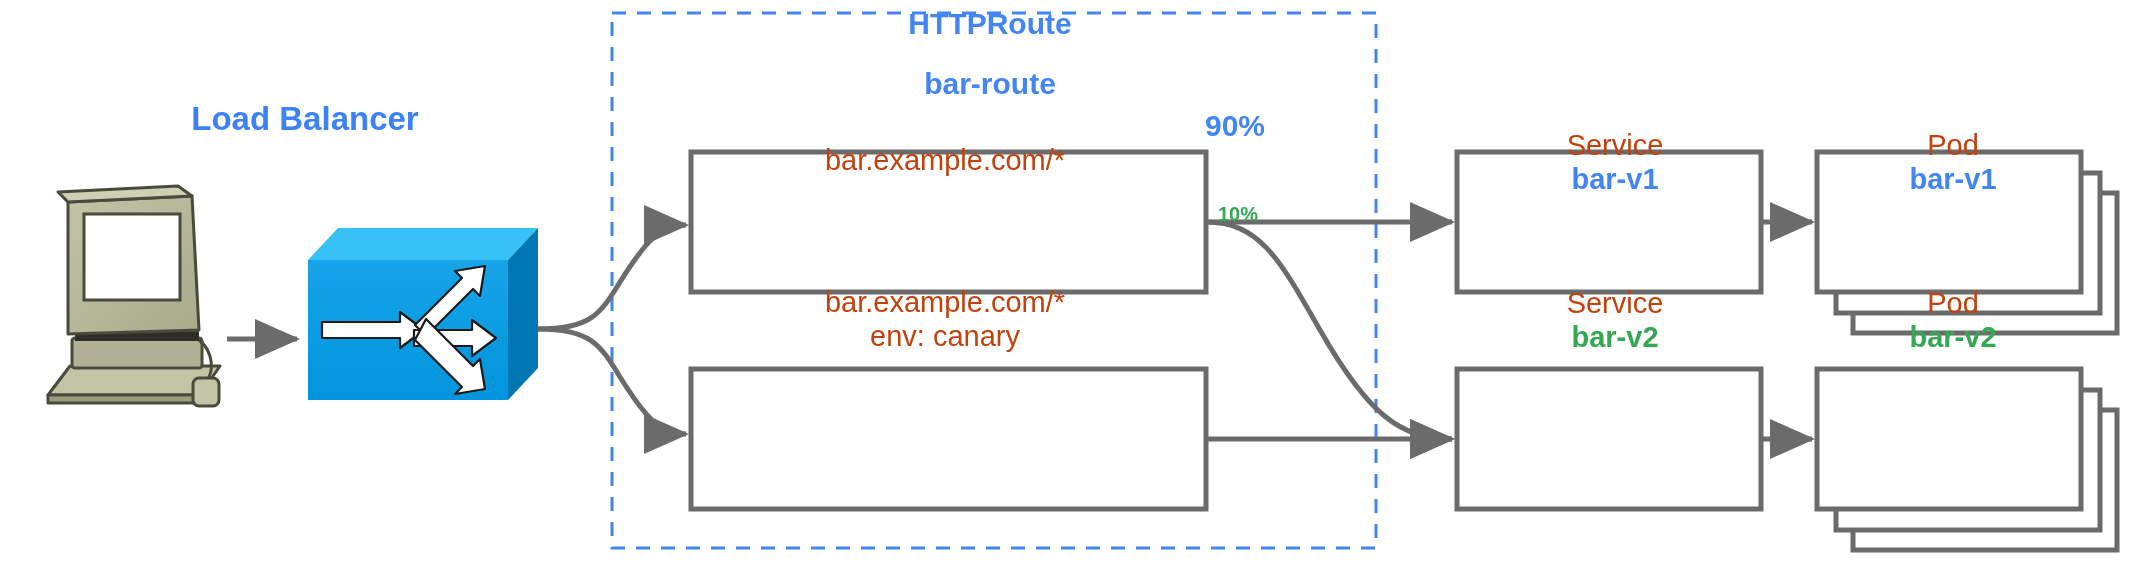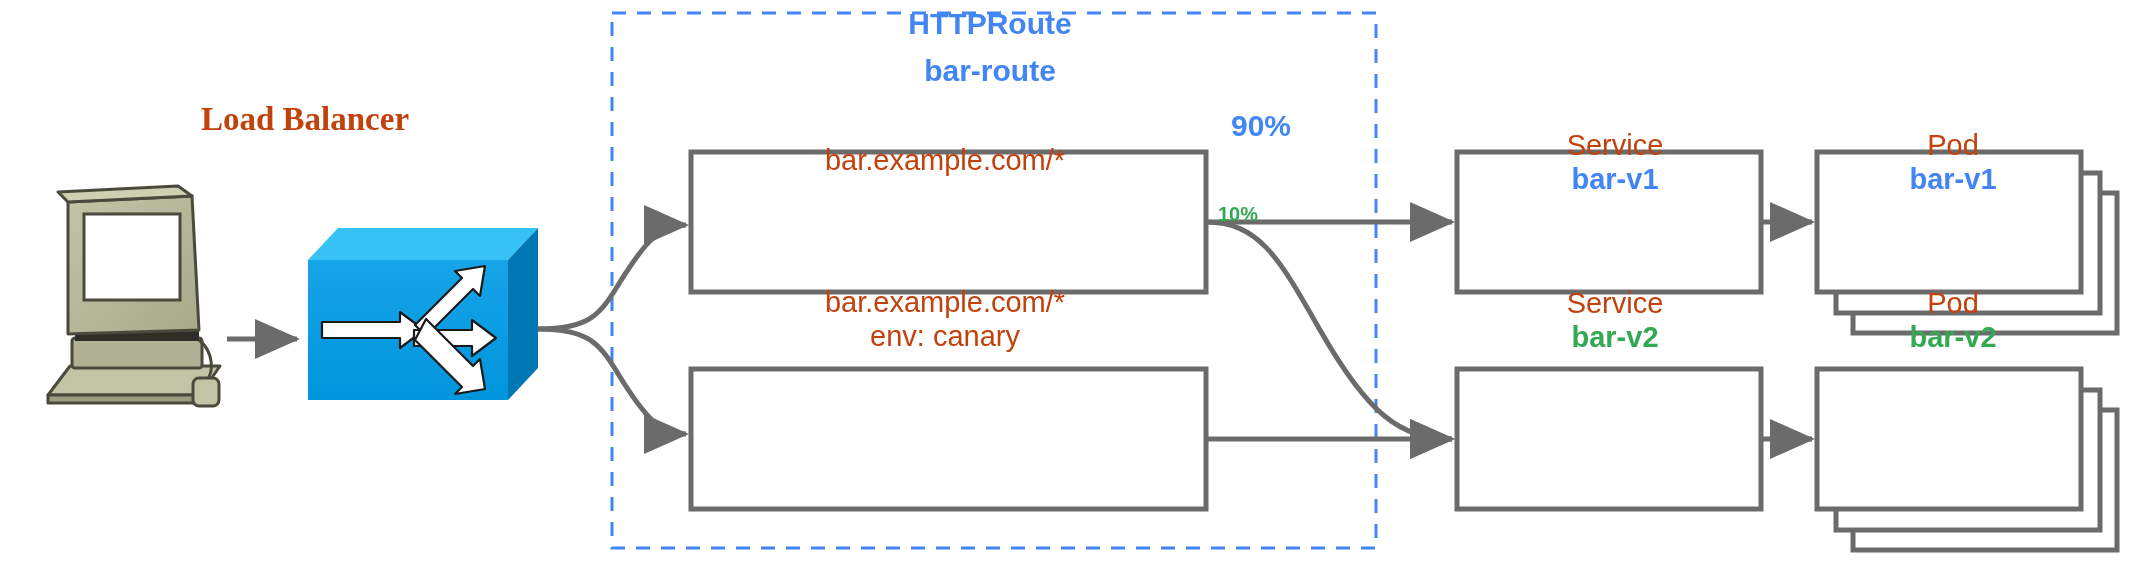--- a/index.html
+++ b/index.html
@@ -25,23 +25,22 @@
     height: 573px;
   }
   .lbl {
     position: absolute;
     text-align: center;
     line-height: 1.18;
     white-space: nowrap;
     user-select: none;
   }
   .gray-bold {
-    color: #c2410c;
+    color: #3b82f6;
     font-weight: bold;
-    font-family: Liberation Serif, serif;
   }
   .gray-reg {
     color: #c2410c;
     font-weight: normal;
   }
   .blue-bold {
     color: #4285f4;
     font-weight: bold;
   }
   .green-bold {
@@ -57,21 +56,21 @@
   }
   
   #route-kind {
     left: 740px;
     top: 6px;
     width: 500px;
     font-size: 30px;
   }
   #route-name {
     left: 740px;
-    top: 53px;
+    top: 66px;
     width: 500px;
     font-size: 30px;
   }
   
   #rule1-text {
     left: 690px;
     top: 143px;
     width: 510px;
     font-size: 29px;
   }
@@ -87,21 +86,20 @@
     width: 510px;
     font-size: 29px;
   }
   
   #weight-90 {
     left: 1205px;
     top: 108px;
     width: 130px;
     font-size: 30px;
     text-align: left;
-    margin-left: 26px;
   }
   #weight-10 {
     left: 1218px;
     top: 203px;
     width: 130px;
     font-size: 20px;
     text-align: left;
   }
   
   #svc1-kind {

